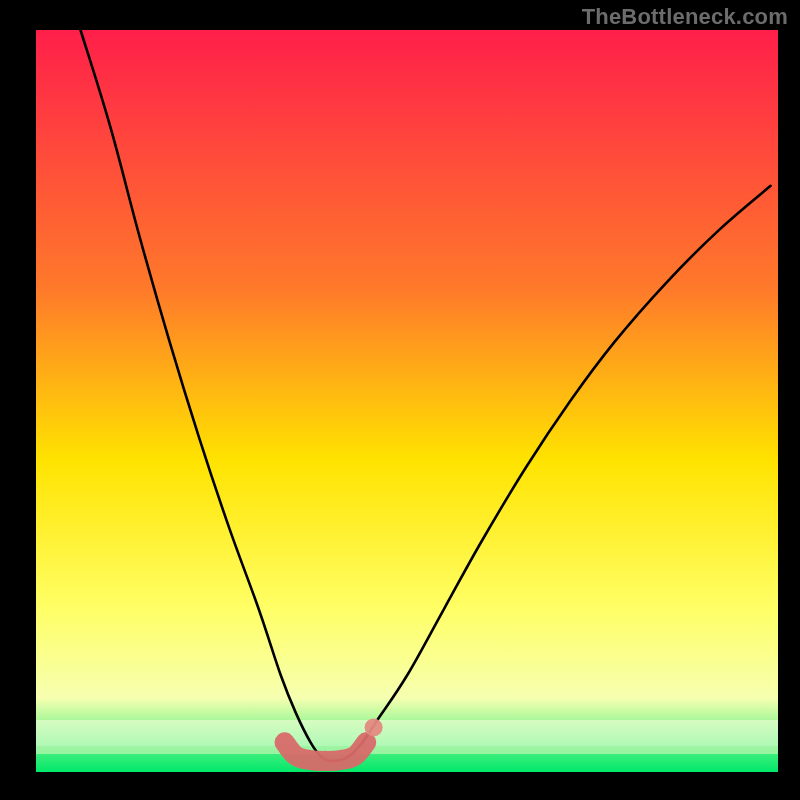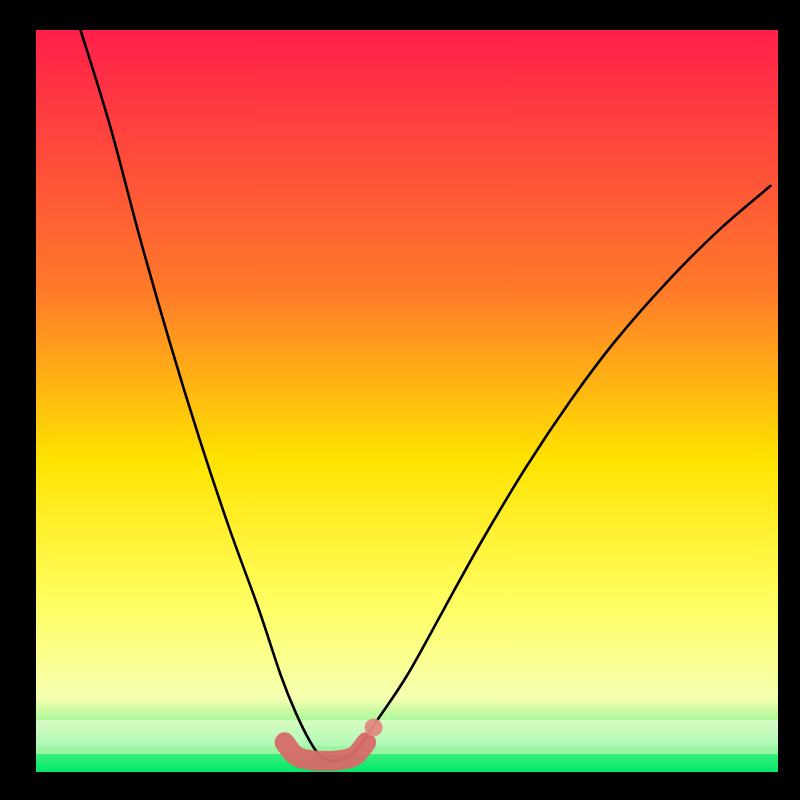--- a/index.html
+++ b/index.html
@@ -27,20 +27,21 @@
     letter-spacing: 0.2px;
   }
   svg {
     display: block;
   }
 </style>
 </head>
 <body>
 <div class="frame">
 
+<div class="watermark">TheBottleneck.com</div>
 
 <svg id="chart-svg" width="800" height="800" viewBox="0 0 800 800">
   <defs>
     <linearGradient id="bg-grad" x1="0" y1="0" x2="0" y2="1">
       <stop id="g-top" offset="0%" stop-color="#ff1f4a"></stop>
       <stop id="g-upper" offset="35%" stop-color="#ff7a2a"></stop>
       <stop id="g-mid" offset="58%" stop-color="#ffe300"></stop>
       <stop id="g-low1" offset="78%" stop-color="#ffff66"></stop>
       <stop id="g-low2" offset="90%" stop-color="#f6ffb0"></stop>
       <stop id="g-bottom" offset="100%" stop-color="#00e86a"></stop>

